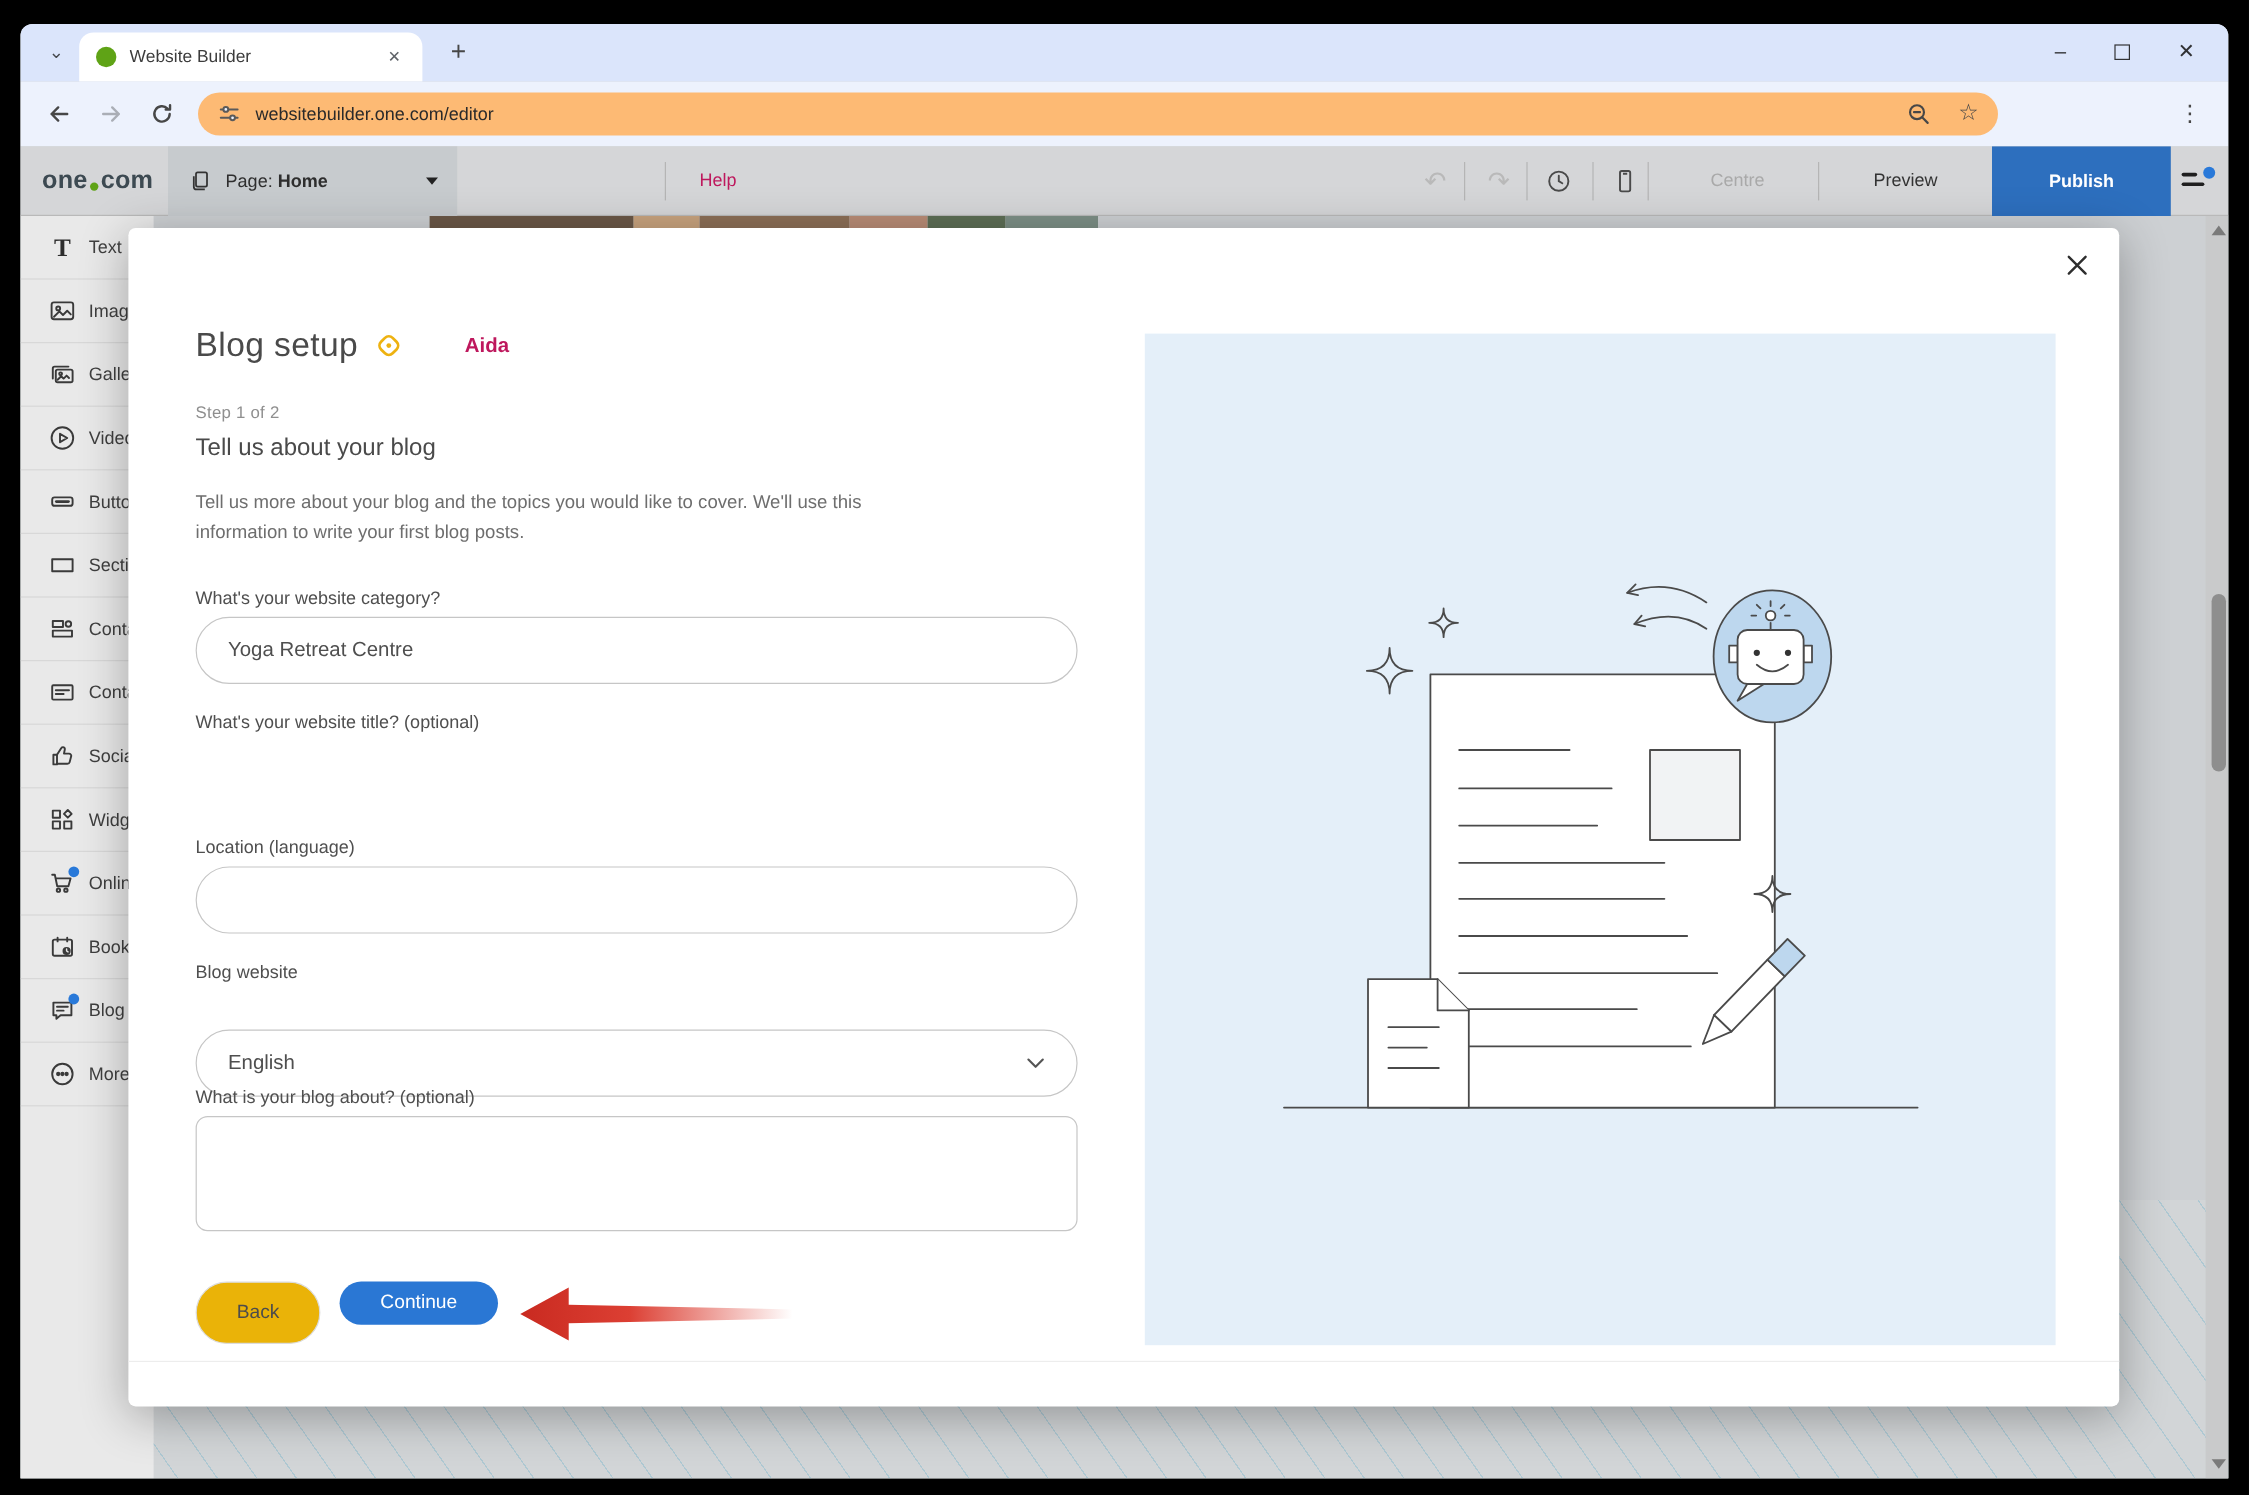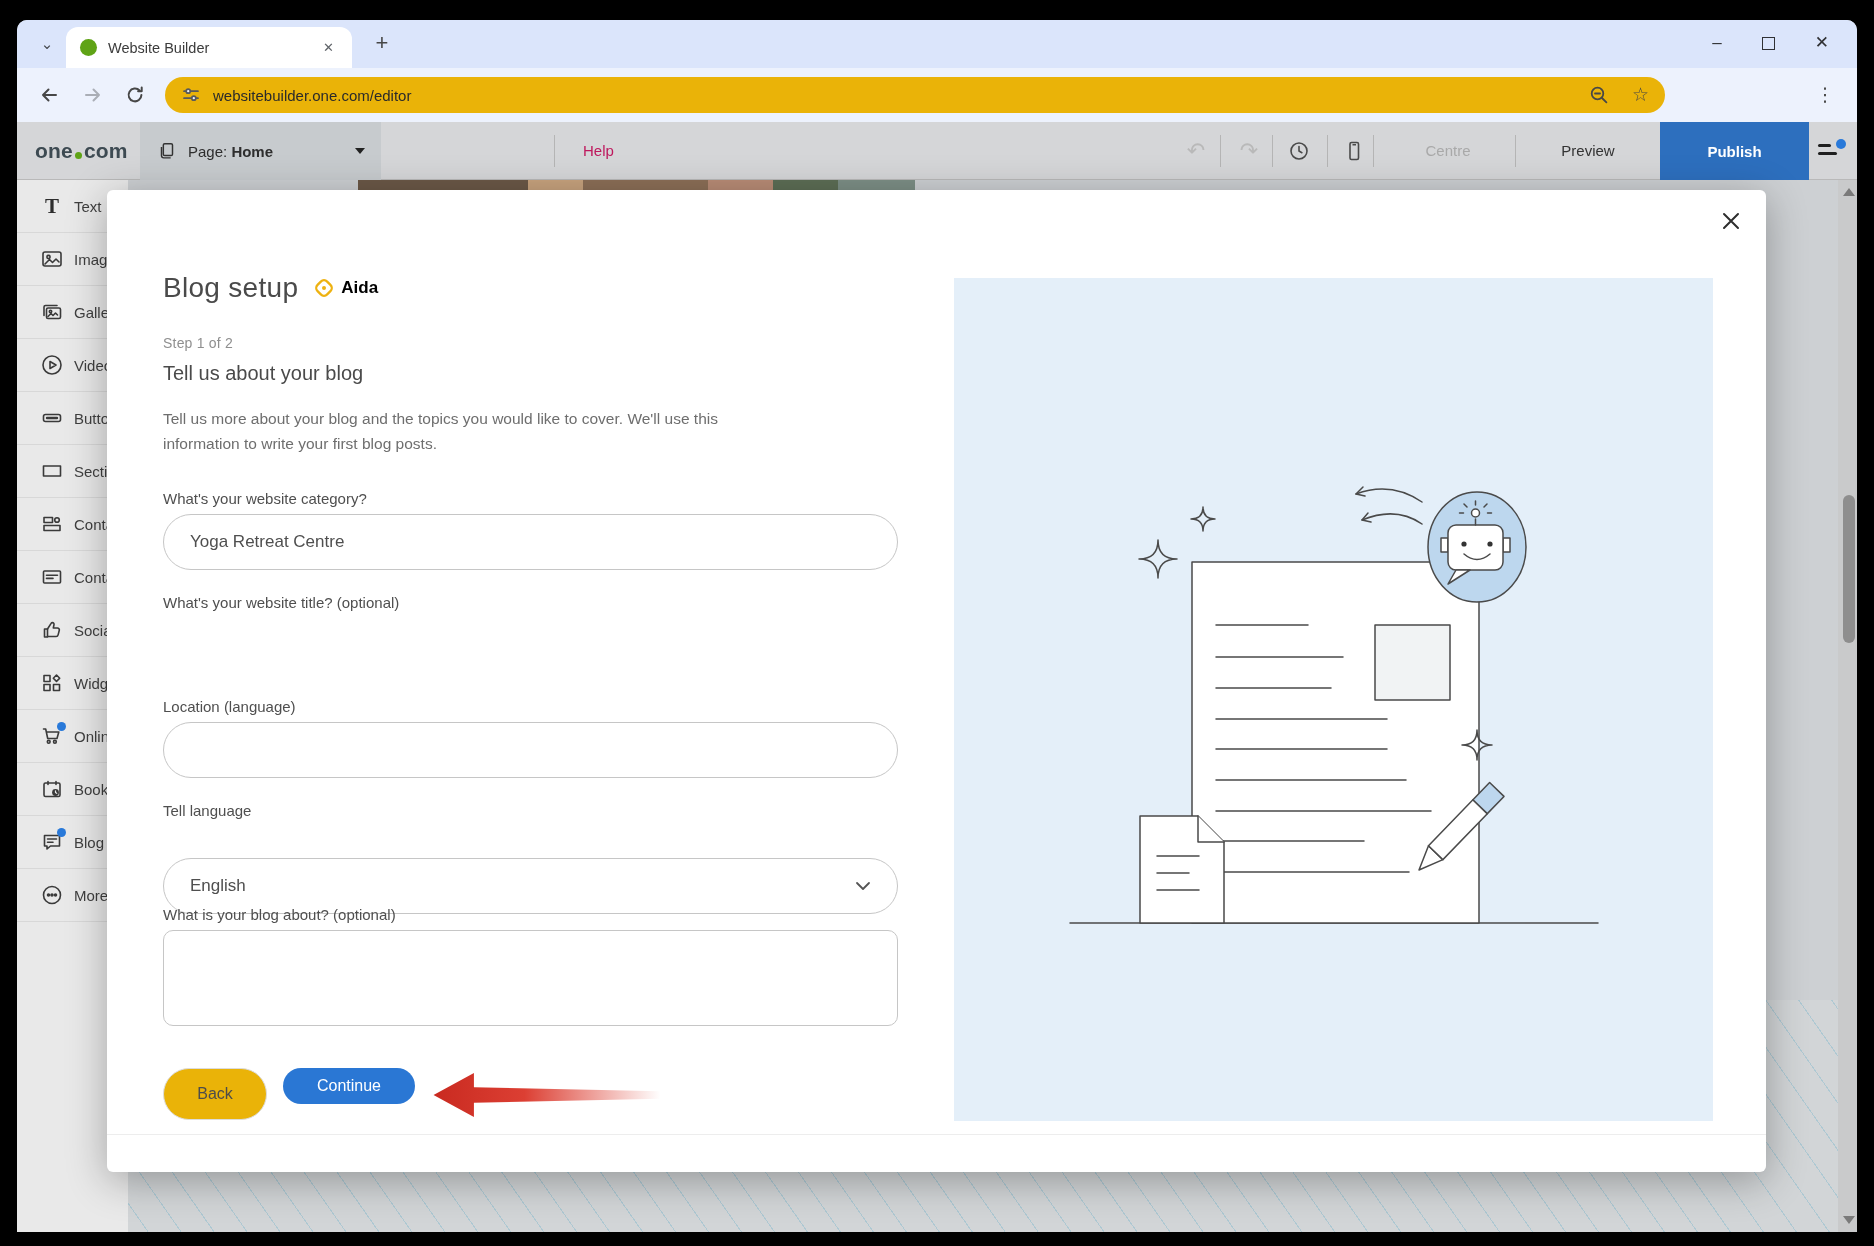--- a/index.html
+++ b/index.html
@@ -19,21 +19,21 @@
   #tab-title{margin-left:11px;font-size:14.5px;color:#3c3c3c;flex:1;white-space:nowrap;overflow:hidden;}
   #tab-close{font-size:13px;color:#5f6368;padding:2px 4px;cursor:pointer;}
   #newtab{left:352px;top:10px;width:26px;height:26px;font-size:22px;color:#474747;text-align:center;line-height:26px;cursor:pointer;}
   #wincontrols{right:28px;top:10px;display:flex;gap:40px;align-items:center;height:26px;}
   #wincontrols .wc{color:#303134;font-size:17px;line-height:26px;cursor:pointer;}
   #wc-max{width:13px;height:13px;border:1.6px solid #303134;}
 
   
   #urlrow{left:0;top:48px;width:1840px;height:54px;background:#edf2fd;}
   .navbtn{top:15px;width:24px;height:24px;cursor:pointer;}
-  #urlpill{left:148px;top:9px;width:1500px;height:36px;background:#eab308;border-radius:18px;display:flex;align-items:center;padding:0 16px;}
+  #urlpill{left:148px;top:9px;width:1500px;height:36px;background:#fdba74;border-radius:18px;display:flex;align-items:center;padding:0 16px;}
   #urltext{margin-left:12px;font-size:15px;color:#2a2a2a;flex:1;}
   #menu-dots{right:22px;top:15px;font-size:19px;color:#474747;width:20px;text-align:center;cursor:pointer;}
 
   
   #toolbar{left:0;top:102px;width:1840px;height:58px;background:#d5d6d8;border-bottom:1px solid #b9b9b9;}
   #logo{left:18px;top:0;height:58px;display:flex;align-items:center;font-size:21px;font-weight:bold;color:#3d4a52;letter-spacing:.2px;}
   #logo .dot{width:7px;height:7px;border-radius:50%;background:var(--favicon_green);margin:8px 2px 0 2px;}
   #pageblock{left:123px;top:0;width:241px;height:58px;background:#c7cbce;display:flex;align-items:center;padding:0 16px;cursor:pointer;}
   #pageblock .txt{margin-left:10px;font-size:15px;color:#2e2e2e;}
   #pageblock b{font-weight:bold;}
@@ -69,21 +69,21 @@
   #vscroll{left:1821px;top:0;width:22px;height:1052px;background:#c9cacb;}
   .sarrow{left:5px;width:0;height:0;border-left:6px solid transparent;border-right:6px solid transparent;cursor:pointer;}
   #sthumb{left:5px;top:315px;width:12px;height:148px;background:#8e8e8e;border-radius:7px;cursor:pointer;}
 
   
   #modal{left:90px;top:170px;width:1659px;height:982px;background:#fff;border-radius:6px;box-shadow:0 8px 40px rgba(0,0,0,.3);}
   #modal-close{right:24px;top:20px;width:22px;height:22px;cursor:pointer;}
   #m-titlerow{left:56px;top:82px;display:flex;align-items:center;gap:14px;}
   #m-title{font-size:28px;color:#4a4a4a;font-weight:500;letter-spacing:.3px;}
   #aida{display:flex;align-items:center;gap:5px;}
-  #aida .aname{font-size:17px;font-weight:bold;color:#000000;}
+  #aida .aname{font-size:17px;font-weight:bold;color:#be185d;margin-left:46px;}
   #m-step{left:56px;top:145px;font-size:14px;color:#8f8f8f;letter-spacing:.2px;}
   #m-heading{left:56px;top:172px;font-size:20px;color:#4a4a4a;font-weight:500;}
   #m-desc{left:56px;top:216px;width:630px;font-size:15.5px;line-height:1.62;color:#6e6e6e;}
   .flabel{left:56px;font-size:15px;color:#4f4f4f;}
   .finput{left:56px;width:735px;height:56px;border:1px solid #c6c6c6;border-radius:28px;padding:0 26px;font-size:17px;color:#4f4f4f;background:#fff;outline:none;}
   #f-select{display:flex;align-items:center;cursor:pointer;margin-top:32px;}
   #f-select .chev{margin-left:auto;}
   #f-about{left:56px;width:735px;height:96px;border:1px solid #c6c6c6;border-radius:10px;resize:none;padding:14px 20px;font-size:17px;color:#4f4f4f;outline:none;}
   #btn-back{left:56px;top:878px;width:104px;height:52px;border:1px solid #dcdcdc;border-radius:27px;background:#eab308;font-size:16px;color:#4c4c4c;cursor:pointer;}
   #btn-continue{left:176px;top:878px;width:132px;height:36px;border:none;border-radius:27px;background:var(--continue_blue);font-size:16px;color:#fff;cursor:pointer;}
@@ -377,21 +377,21 @@
     <div id="m-desc" class="abs">Tell us more about your blog and the topics you would like to cover. We'll use this information to write your first blog posts.</div>
 
     <label class="abs flabel" style="top:300px">What's your website category?</label>
     <input class="abs finput" style="top: 324px;" value="Yoga Retreat Centre">
 
     <label class="abs flabel" style="top:404px">What's your website title? (optional)</label>
 
     <label class="abs flabel" style="top:508px">Location (language)</label>
     <input class="abs finput" style="top: 532px;" value="">
 
-    <label class="abs flabel" style="top:612px">Tell language</label>
+    <label class="abs flabel" style="top:612px">Blog website</label>
     <div id="f-select" class="abs finput" style="top:636px">
       <span>English</span>
       <span class="chev">
         <svg width="16" height="10" viewBox="0 0 16 10" fill="none" stroke="#555" stroke-width="1.8" stroke-linecap="round" stroke-linejoin="round">
               <path d="M2 2l6 6 6-6"></path>
             </svg>
       </span>
     </div>
 
     <label class="abs flabel" style="top:716px">What is your blog about? (optional)</label>

